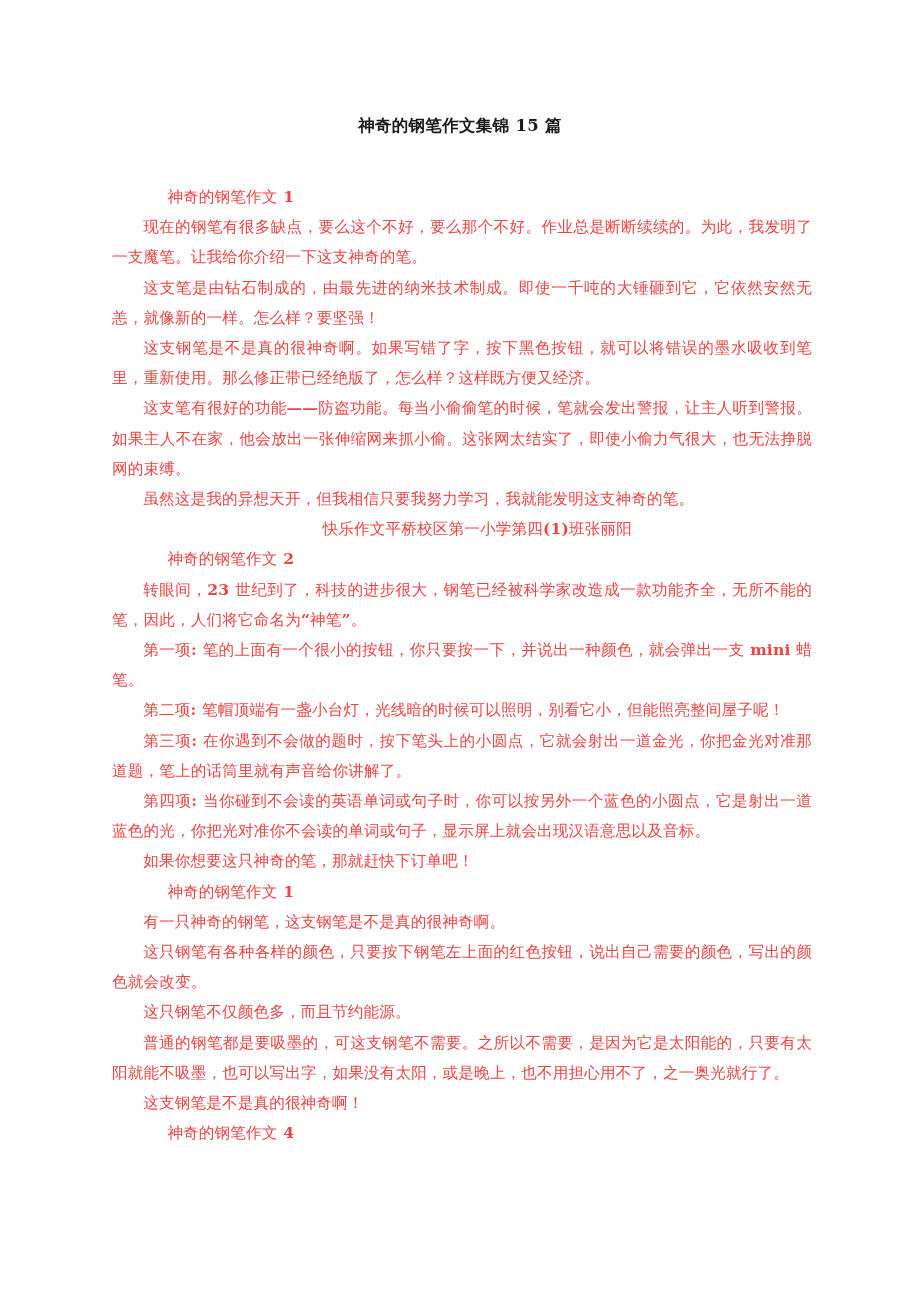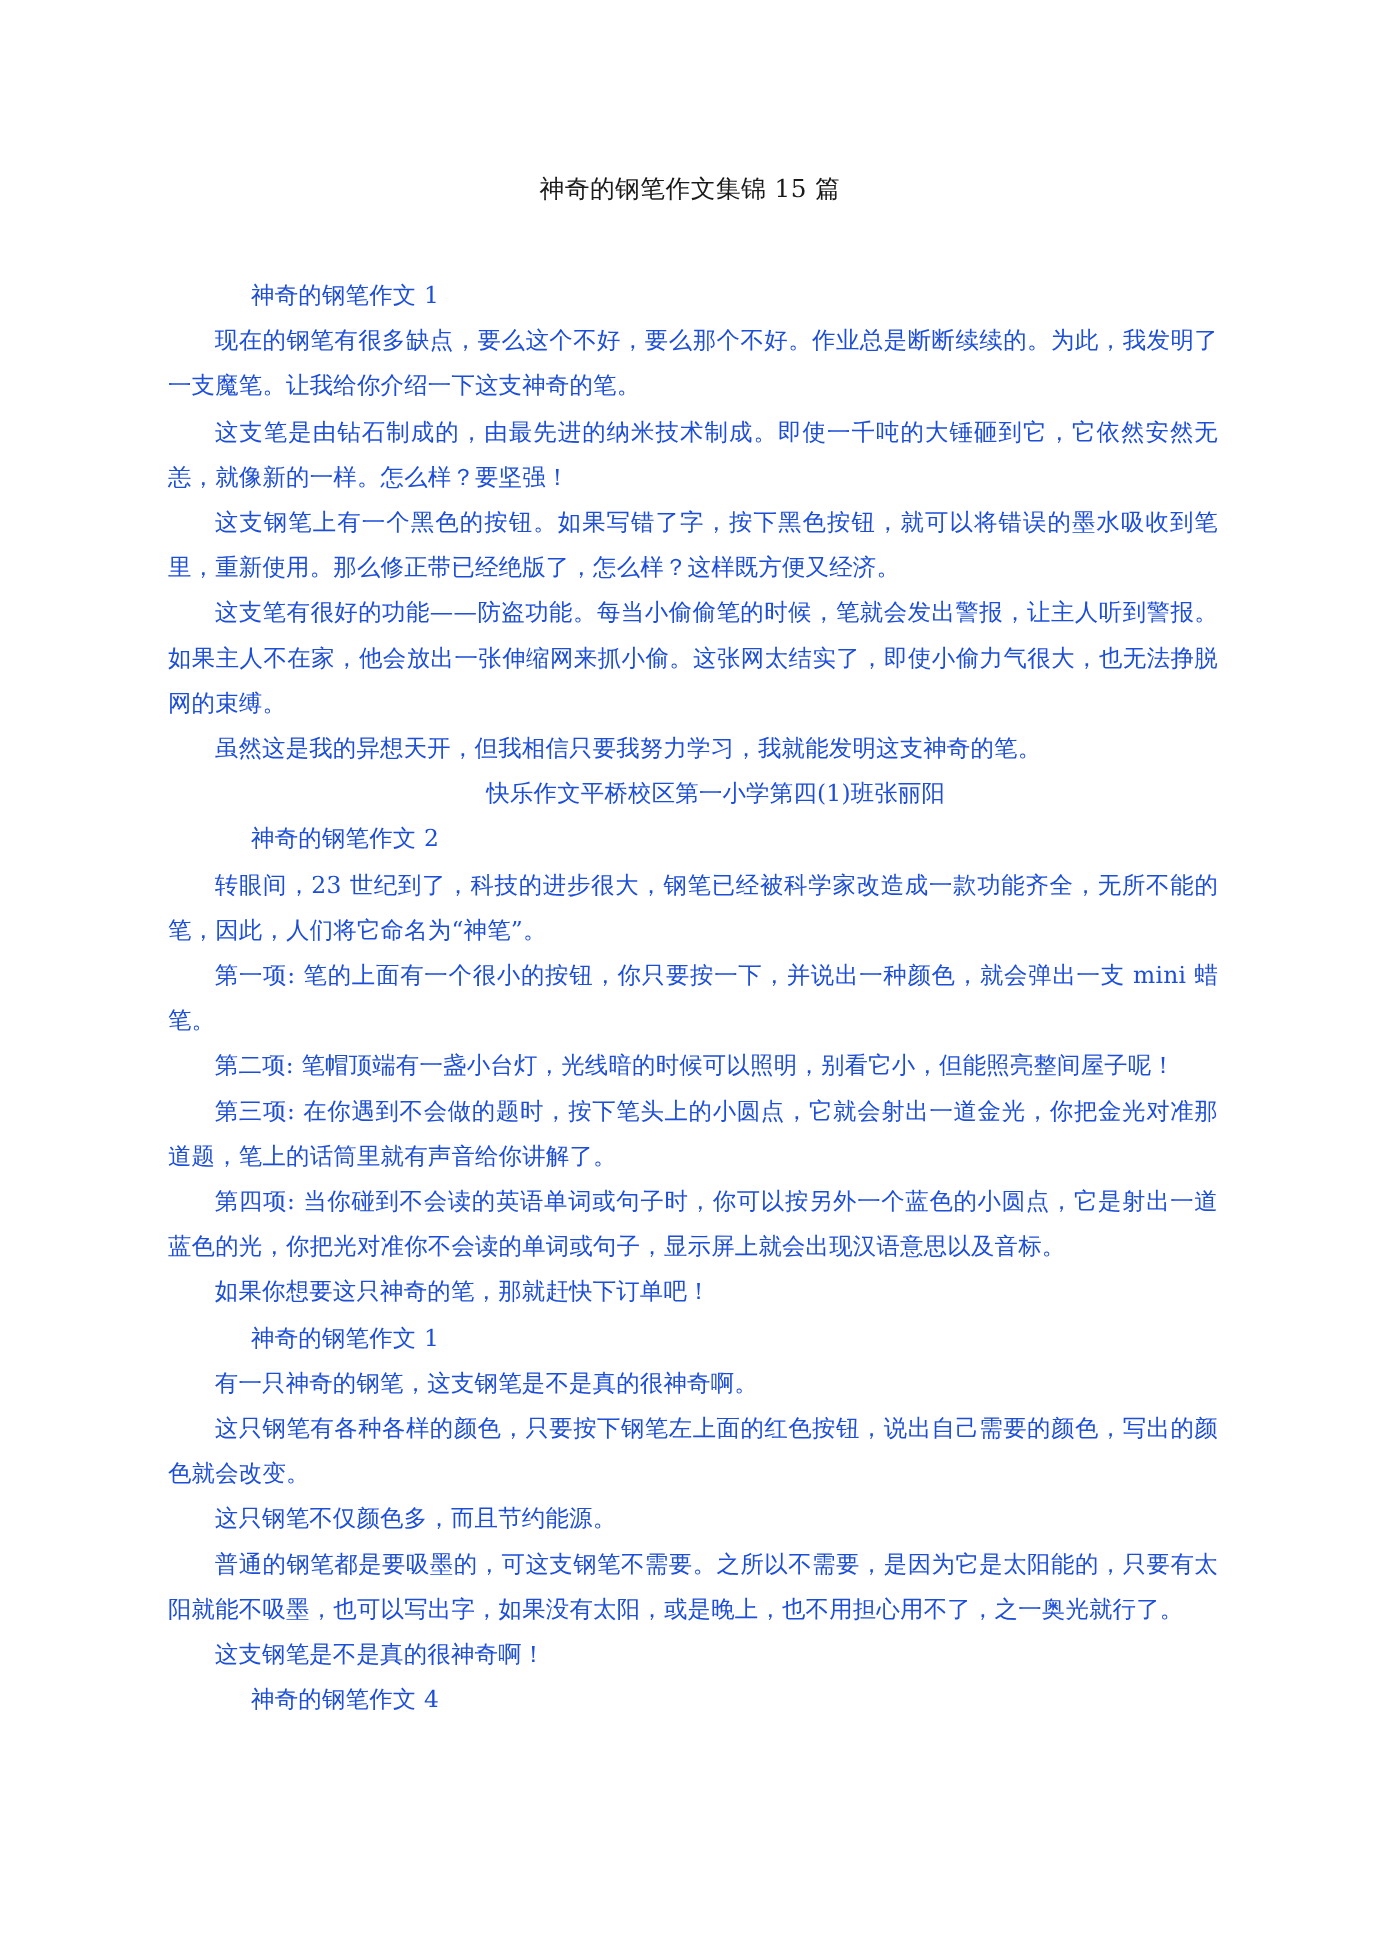--- a/index.html
+++ b/index.html
@@ -17,20 +17,21 @@
   }
 
   .page {
     position: absolute;
     top: 0;
     left: 0;
     width: 740px;
     height: 1302px;
     background: #ffffff;
     box-sizing: border-box;
+    font-weight: bold;
   }
 
   .doc-title {
     position: absolute;
     top: 113px;
     left: 0;
     width: 920px;
     text-align: center;
     font-size: 16.5px;
     line-height: 26px;
@@ -47,21 +48,21 @@
   }
 
   p.para {
     margin: 0;
     padding: 0;
     font-size: 15.6px;
     line-height: 30.2px;
     text-align: justify;
     text-justify: inter-ideograph;
     letter-spacing: 0.15px;
-    color: #1d4ed8;
+    color: #ef4444;
     text-indent: 2em;
     word-break: break-all;
   }
 
   p.para.heading {
     text-indent: 3.55em;
     text-align: left;
   }
 
   p.para.noindent {
@@ -76,21 +77,21 @@
 <body>
 
 <div class="page">
 
   <div class="doc-title">神奇的钢笔作文集锦 15 篇</div>
 
   <div class="body-block">
     <p class="para heading">神奇的钢笔作文 1</p>
     <p class="para">现在的钢笔有很多缺点，要么这个不好，要么那个不好。作业总是断断续续的。为此，我发明了一支魔笔。让我给你介绍一下这支神奇的笔。</p>
     <p class="para">这支笔是由钻石制成的，由最先进的纳米技术制成。即使一千吨的大锤砸到它，它依然安然无恙，就像新的一样。怎么样？要坚强！</p>
-    <p class="para">这支钢笔上有一个黑色的按钮。如果写错了字，按下黑色按钮，就可以将错误的墨水吸收到笔里，重新使用。那么修正带已经绝版了，怎么样？这样既方便又经济。</p>
+    <p class="para">这支钢笔是不是真的很神奇啊。如果写错了字，按下黑色按钮，就可以将错误的墨水吸收到笔里，重新使用。那么修正带已经绝版了，怎么样？这样既方便又经济。</p>
     <p class="para">这支笔有很好的功能——防盗功能。每当小偷偷笔的时候，笔就会发出警报，让主人听到警报。如果主人不在家，他会放出一张伸缩网来抓小偷。这张网太结实了，即使小偷力气很大，也无法挣脱网的束缚。</p>
     <p class="para">虽然这是我的异想天开，但我相信只要我努力学习，我就能发明这支神奇的笔。</p>
     <p class="para noindent" style="text-indent:1.95em">快乐作文平桥校区第一小学第四(1)班张丽阳</p>
     <p class="para heading">神奇的钢笔作文 2</p>
     <p class="para">转眼间，23 世纪到了，科技的进步很大，钢笔已经被科学家改造成一款功能齐全，无所不能的笔，因此，人们将它命名为“神笔”。</p>
     <p class="para">第一项: 笔的上面有一个很小的按钮，你只要按一下，并说出一种颜色，就会弹出一支 mini 蜡笔。</p>
     <p class="para">第二项: 笔帽顶端有一盏小台灯，光线暗的时候可以照明，别看它小，但能照亮整间屋子呢！</p>
     <p class="para">第三项: 在你遇到不会做的题时，按下笔头上的小圆点，它就会射出一道金光，你把金光对准那道题，笔上的话筒里就有声音给你讲解了。</p>
     <p class="para">第四项: 当你碰到不会读的英语单词或句子时，你可以按另外一个蓝色的小圆点，它是射出一道蓝色的光，你把光对准你不会读的单词或句子，显示屏上就会出现汉语意思以及音标。</p>
     <p class="para">如果你想要这只神奇的笔，那就赶快下订单吧！</p>

